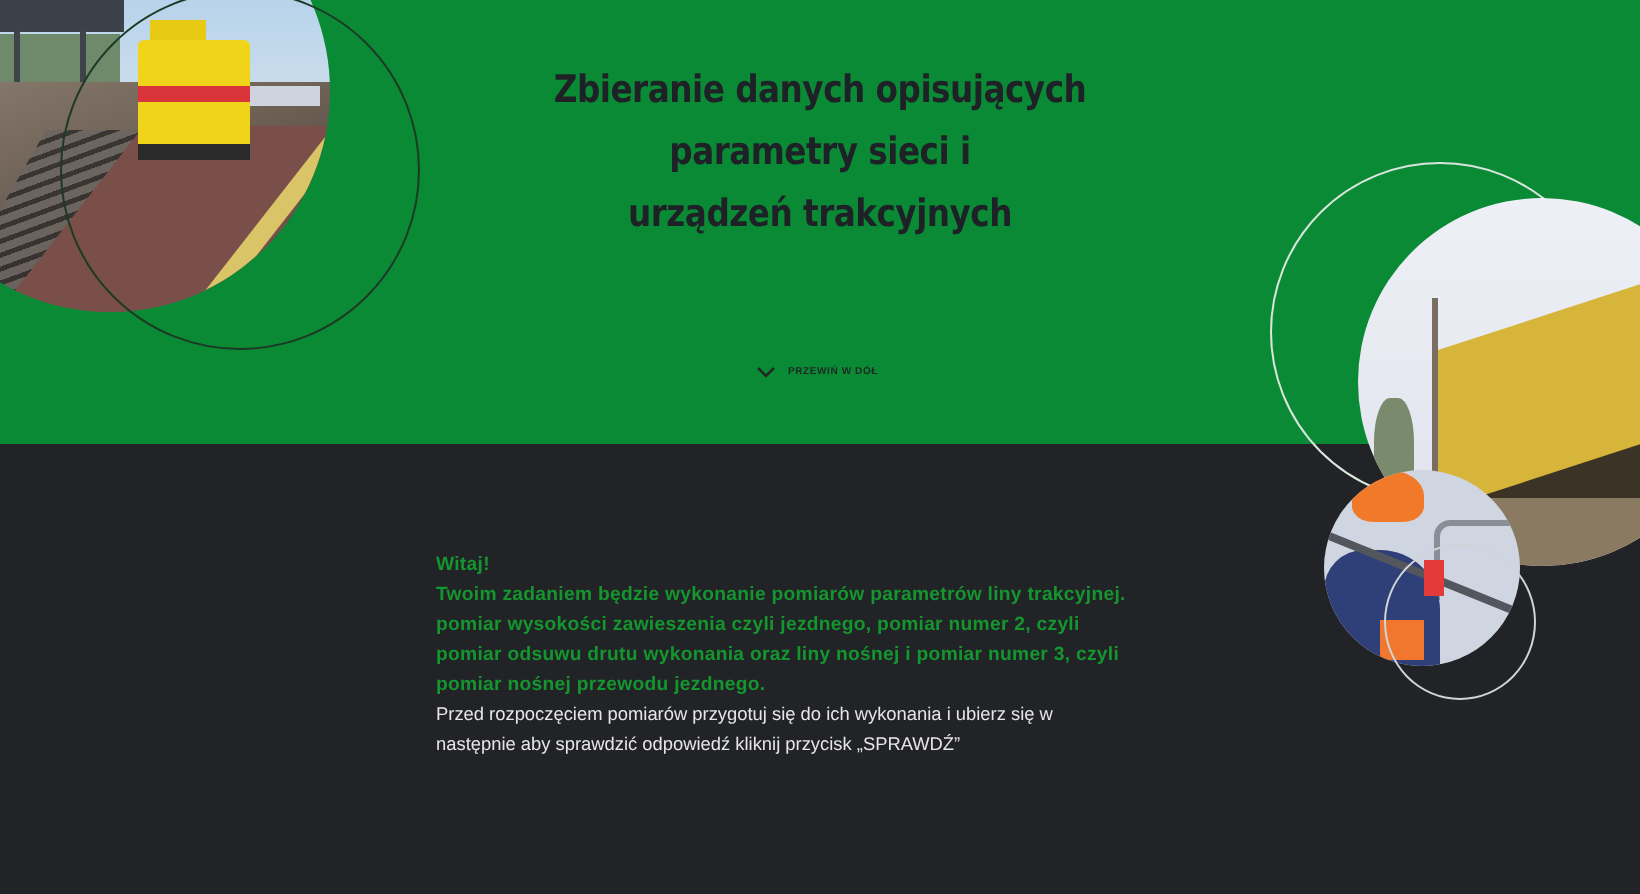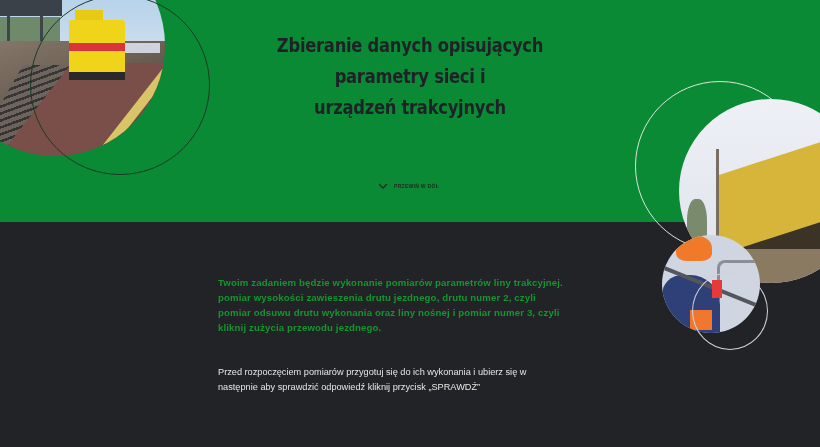--- a/index.html
+++ b/index.html
@@ -71,21 +71,21 @@
   .photo-worker .glove { position: absolute; left: 50px; top: 45px; width: 10px; height: 18px; background: #e43a3a; }
   .photo-worker .rail { position: absolute; left: 55px; top: 25px; width: 40px; height: 40px; border: 3px solid #8a8f97; border-right: none; border-bottom: none; border-radius: 8px 0 0 0; }
 
   .line-small { left: 692px; top: 272px; width: 76px; height: 78px; border: 1px solid #d0d4d8; }
 
   .content { position: absolute; left: 218px; top: 275px; width: 360px; }
   .intro {
     color: #14962f; font-weight: bold; font-size: 9.6px; line-height: 15px; letter-spacing: 0.15px;
   }
   .body-text {
-    margin-top: 30px; color: #e6e6e6; font-size: 9.2px; line-height: 15.3px;
+    margin-top: 0; color: #e6e6e6; font-size: 9.2px; line-height: 15.3px;
   }
 </style>
 </head>
 <body>
 
 <div class="hero"></div>
 <div class="dark"></div>
 
 <div class="circle-photo photo-left">
   <div class="sky"></div>
@@ -133,22 +133,23 @@
   <div class="body"></div>
   <div class="hv"></div>
   <div class="helmet"></div>
   <div class="bar"></div>
   <div class="glove"></div>
 </div>
 <div class="circle-line line-small"></div>
 
 <div class="content">
   <div class="intro">
+    <div>Witaj!</div>
     <div>Twoim zadaniem będzie wykonanie pomiarów parametrów liny trakcyjnej.</div>
-    <div>pomiar wysokości zawieszenia drutu jezdnego, drutu numer 2, czyli</div>
+    <div>pomiar wysokości zawieszenia czyli jezdnego, pomiar numer 2, czyli</div>
     <div>pomiar odsuwu drutu wykonania oraz liny nośnej i pomiar numer 3, czyli</div>
-    <div>kliknij zużycia przewodu jezdnego.</div>
+    <div>pomiar nośnej przewodu jezdnego.</div>
   </div>
   <div class="body-text">
     <div>Przed rozpoczęciem pomiarów przygotuj się do ich wykonania i ubierz się w</div>
     <div>następnie aby sprawdzić odpowiedź kliknij przycisk „SPRAWDŹ”</div>
   </div>
 </div>
 
 </body></html>

